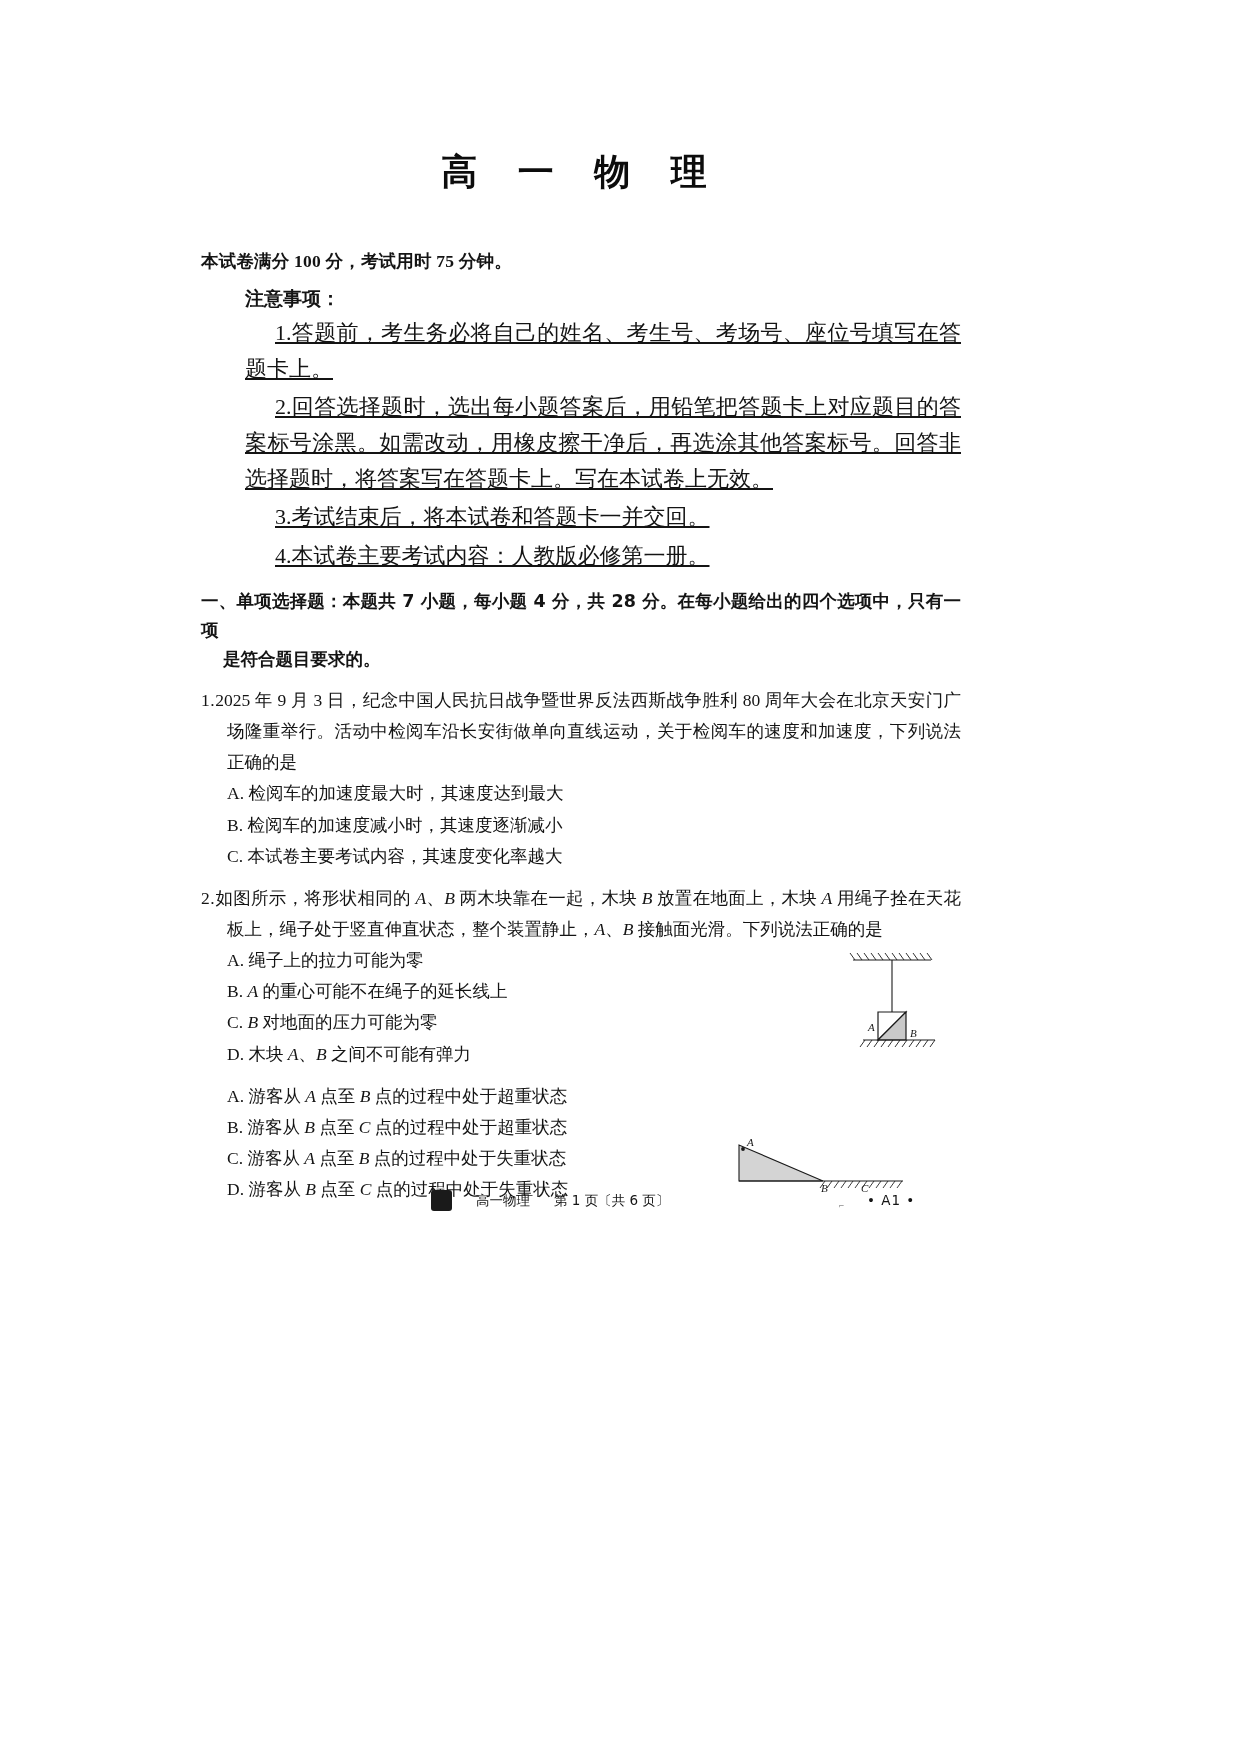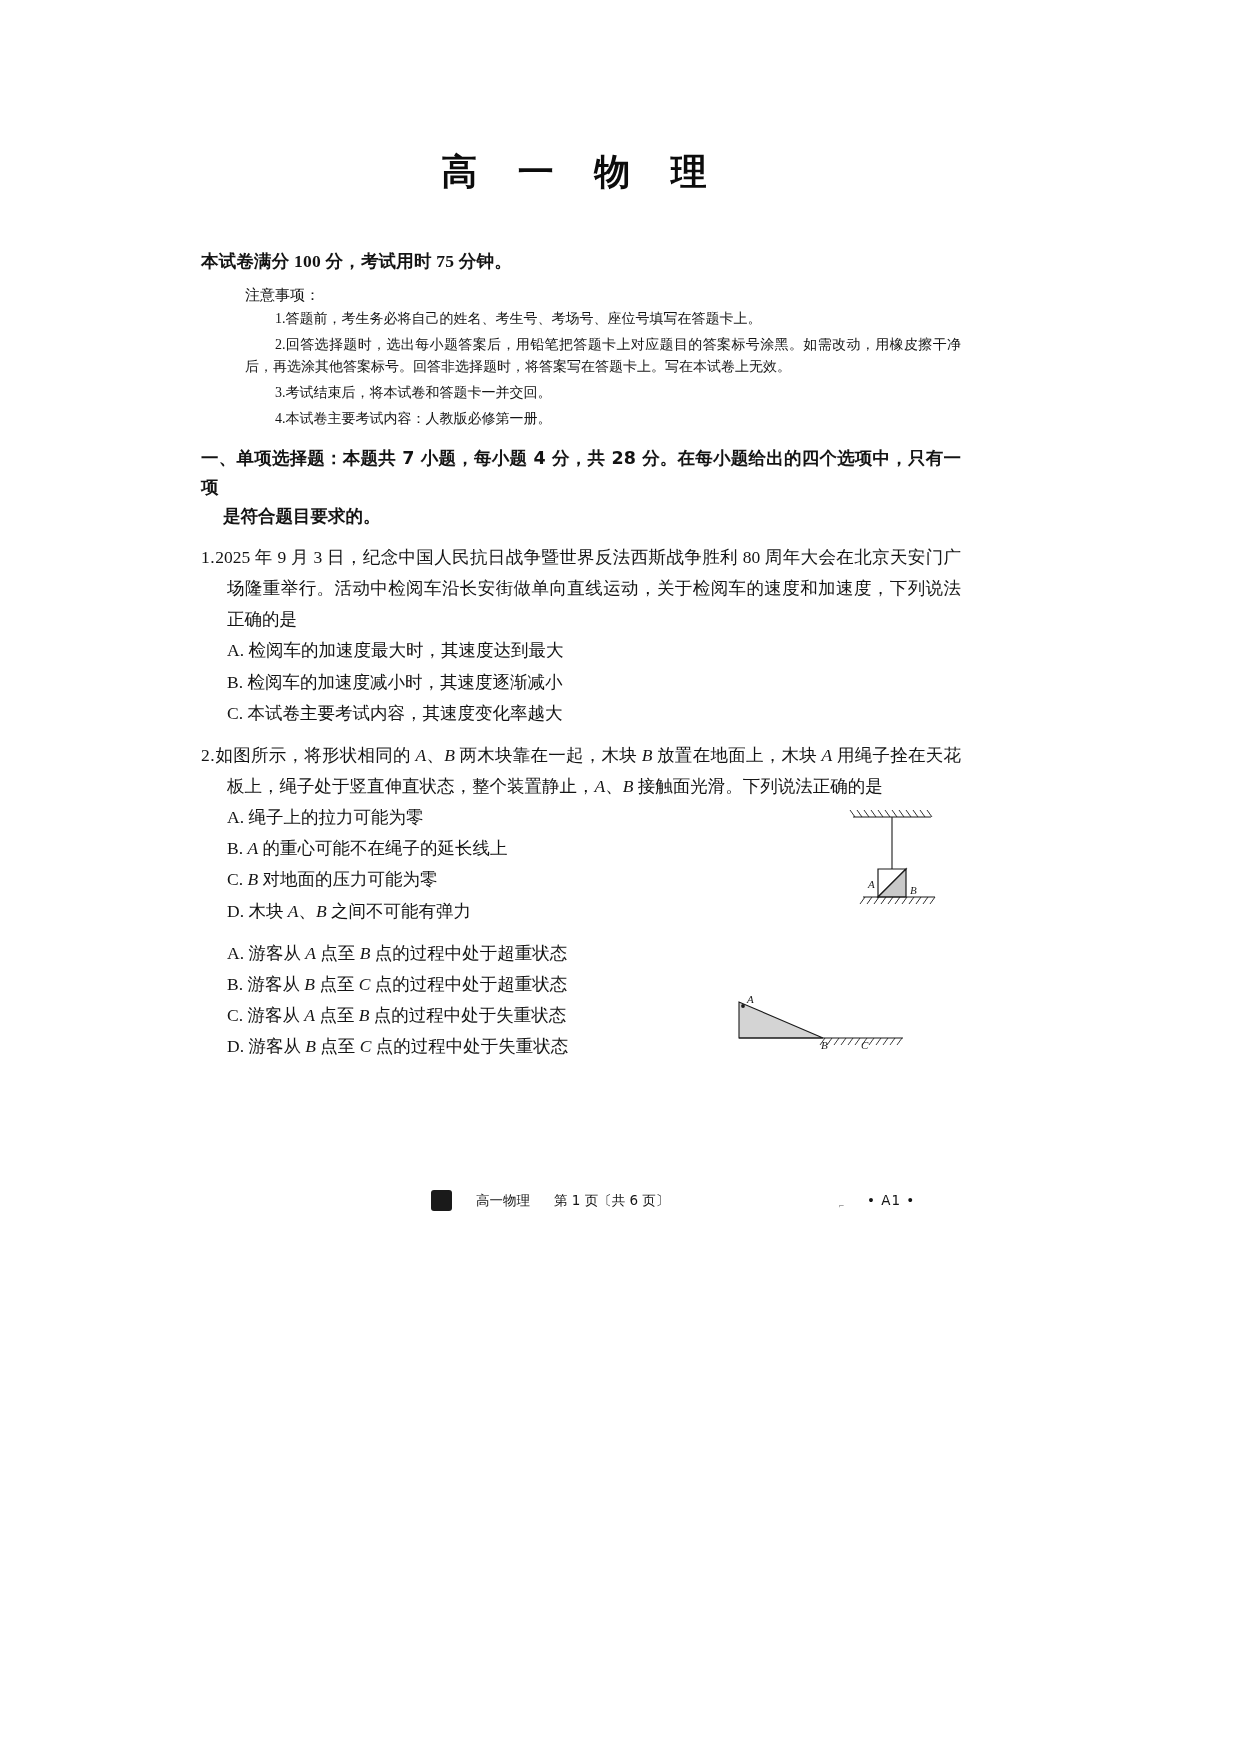--- a/index.html
+++ b/index.html
@@ -43,33 +43,34 @@
   .subtitle {
     font-size: 17.5px;
     font-weight: bold;
     margin-top: 52px;
     letter-spacing: 0.2px;
   }
 
   
   .notice-head {
     font-family: "DejaVu Sans", "Liberation Sans", sans-serif;
-    font-weight: normal;
-    font-size: 15px;
+    font-weight: bold;
+    font-size: 19px;
     margin-top: 13px;
     margin-left: 44px;
   }
   .notice-item {
-    font-size: 14px;
+    font-size: 22px;
     line-height: 1.62;
     margin-top: 3px;
     margin-left: 44px;
     text-indent: 30px;
     text-align: justify;
     text-justify: inter-ideograph;
+    text-decoration: underline;
   }
 
   
   .section-head {
     font-family: "DejaVu Sans", "Liberation Sans", sans-serif;
     font-weight: bold;
     font-size: 17.5px;
     line-height: 1.65;
     margin-top: 14px;
     text-align: justify;

